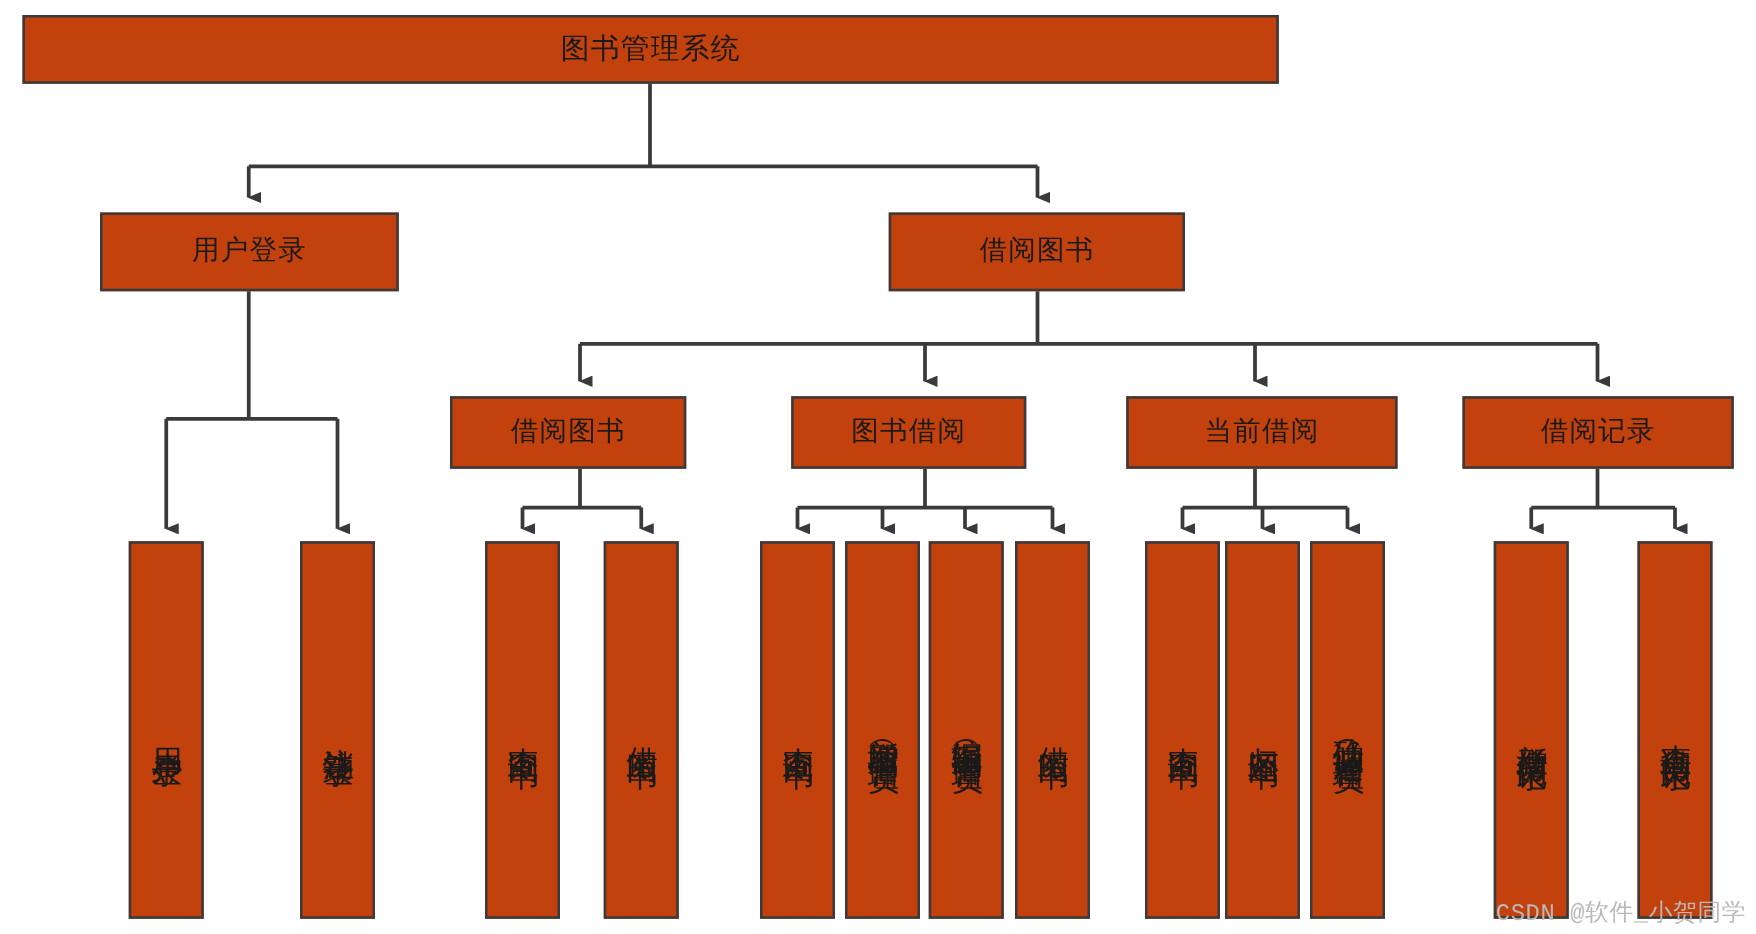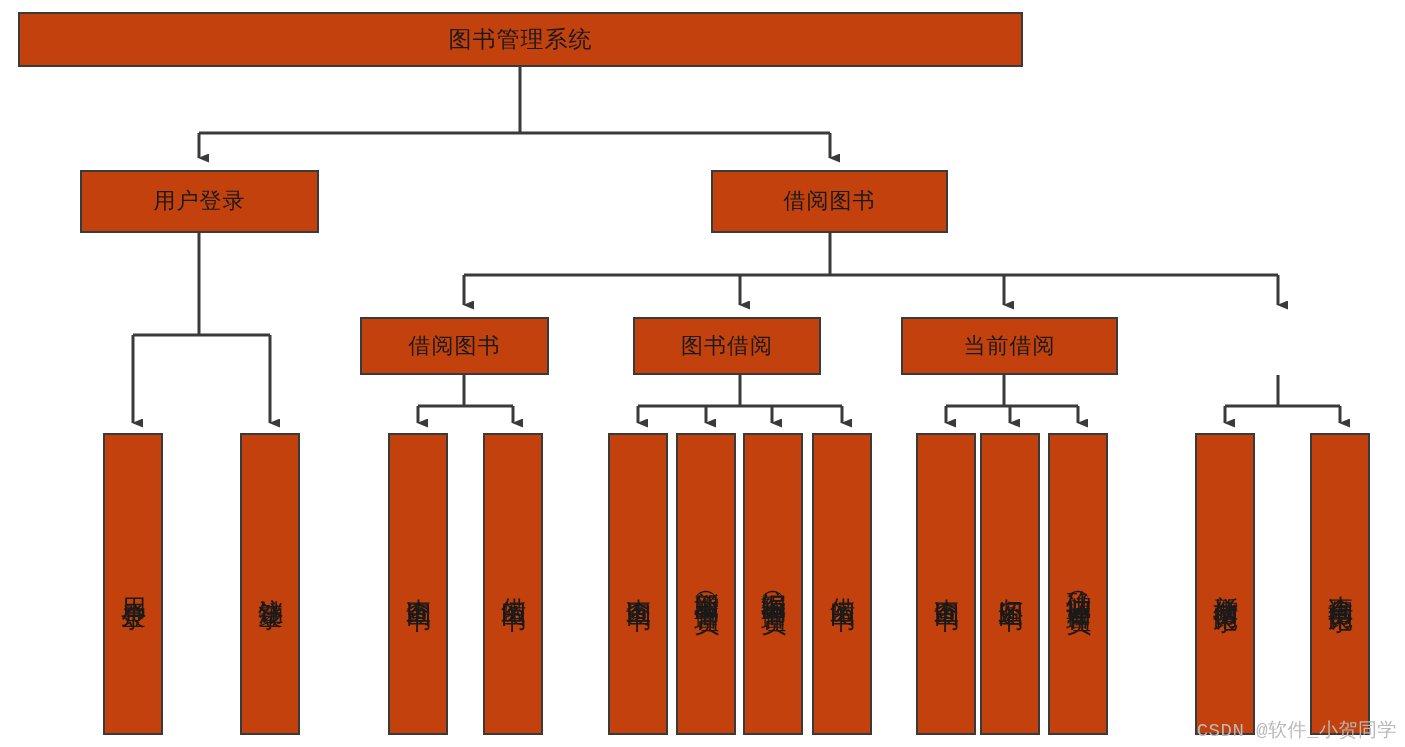--- a/index.html
+++ b/index.html
@@ -152,20 +152,23 @@
   </div>
 
   <div class="node h" style="left:901px; top:317px; width:217px; height:58px;">
     <span>当前借阅</span>
   </div>
 
   <div class="node h" style="left:633px; top:317px; width:188px; height:58px;">
     <span>图书借阅</span>
   </div>
 
+  <div class="node h" style="left:1170px; top:317px; width:217px; height:58px;">
+    <span>借阅记录</span>
+  </div>
 
   <div class="node leaf" style="left:103px; top:433px; width:60px; height:302px;">
     <div class="leaf-inner">
       <span class="vtext">用户登录</span>
     </div>
   </div>
 
   <div class="node leaf" style="left:240px; top:433px; width:60px; height:302px;">
     <div class="leaf-inner">
       <span class="vtext">注销登录</span>

